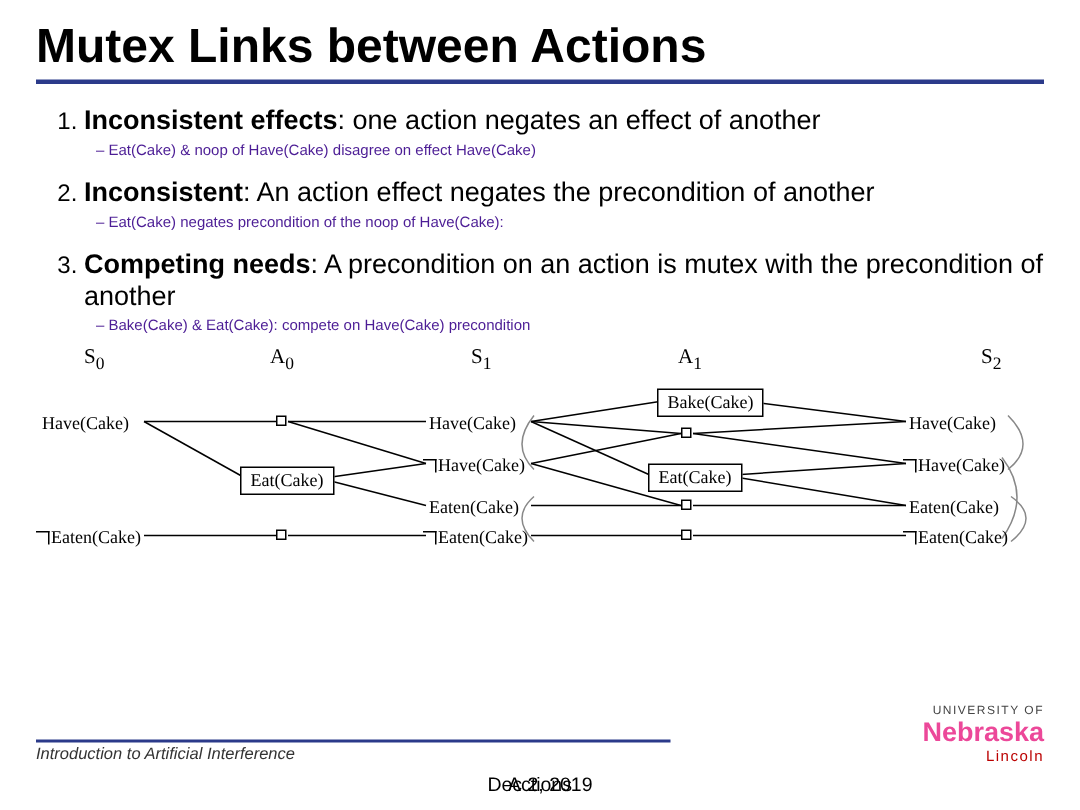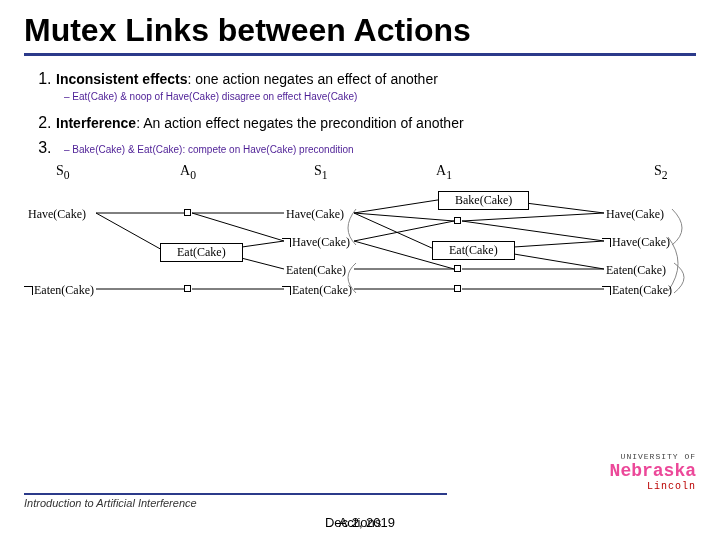--- a/index.html
+++ b/index.html
@@ -18,42 +18,42 @@
     font-weight: bold;
     margin-bottom: 4px;
   }
   .title-rule {
     height: 3px;
     background: #2b3a8a;
     margin-bottom: 14px;
   }
   ol.main { list-style: decimal; padding-left: 32px; }
   ol.main > li { margin-bottom: 8px; }
-  .pt-head { font-size: 14px; margin-top: 12px; }
+  .pt-head { font-size: 18px; margin-top: 12px; }
   .pt-head .lead { font-weight: bold; }
   .sub {
     font-size: 10px;
     color: #4c1d95;
     margin: 4px 0 6px 8px;
   }
   .sub::before { content: "–  "; }
 
   .graph {
     position: relative;
     width: 672px;
     height: 150px;
     margin: 6px auto 0 auto;
     font-family: "Times New Roman", serif;
     font-size: 12px;
   }
   .gl { position: absolute; white-space: nowrap; }
   .col-head { font-size: 14px; top: 0; }
   .boxed {
     border: 1px solid #000;
-    padding: 1px 16px;
+    padding: 1px 6px;
     background: #fff;
   }
   .neg::before {
     content: "";
     display: inline-block;
     width: 8px; height: 8px;
     border-right: 1px solid #000;
     border-top: 1px solid #000;
     margin-right: 1px;
     vertical-align: -1px;
@@ -68,22 +68,22 @@
 
   .footer {
     position: absolute;
     left: 24px; right: 24px; bottom: 10px;
   }
   .footer-rule { height: 2px; background: #2b3a8a; margin-bottom: 2px; width: 63%; }
   .course { font-style: italic; font-size: 11px; color: #333; margin-bottom: 6px; }
   .frow { display: flex; justify-content: center; font-size: 13px; align-items: center; }
   .frow .center { position:absolute; left:50%; transform:translateX(-50%); }
   .logo {
-    position: absolute; right: 24px; bottom: 48px;
-    font-family: Liberation Mono, monospace; text-align: right;
+    position: absolute; right: 24px; bottom: 30px;
+    font-family: Liberation Sans, sans-serif; text-align: right;
   }
   .logo .u { font-size: 8px; letter-spacing: 1px; color: #444; }
   .logo .n { font-size: 18px; font-weight: bold; color: #ec4899; }
   .logo .l { font-size: 10px; color: #b00; letter-spacing: 1px; }
 </style>
 </head>
 <body>
 
 <div class="slide">
   <div class="title">Mutex Links between Actions</div>
@@ -91,24 +91,28 @@
 
   <ol class="main">
     <li>
       <div class="pt-head">
         <span class="lead">Inconsistent effects</span><span>: one action negates an effect of another</span>
       </div>
       <div class="sub">Eat(Cake) &amp; noop of Have(Cake) disagree on effect Have(Cake)</div>
     </li>
     <li>
       <div class="pt-head">
-        <span class="lead">Interference</span><span>: An action effect negates the precondition of another</span>
+        <span class="lead">Inconsistent</span><span>: An action effect negates the precondition of another</span>
       </div>
+      <div class="sub">Eat(Cake) negates precondition of the noop of Have(Cake):</div>
     </li>
     <li>
+      <div class="pt-head">
+        <span class="lead">Competing needs</span><span>: A precondition on an action is mutex with the precondition of another</span>
+      </div>
       <div class="sub">Bake(Cake) &amp; Eat(Cake): compete on Have(Cake) precondition</div>
     </li>
   </ol>
 
   <div class="graph">
     <svg class="lines">
       <g stroke="#000" stroke-width="1" fill="none">
         <line x1="72" y1="50" x2="160" y2="50"></line>
         <line x1="72" y1="50" x2="140" y2="88"></line>
         <line x1="72" y1="126" x2="160" y2="126"></line>
@@ -137,21 +141,21 @@
         <path d="M 644 74 Q 664 100 644 128"></path>
         <path d="M 650 100 Q 670 114 650 130"></path>
         <path d="M 332 46 Q 316 66 332 82"></path>
         <path d="M 332 100 Q 316 114 332 130"></path>
       </g>
     </svg>
 
     <span class="gl col-head" style="left:32px"><span>S</span><sub>0</sub></span>
     <span class="gl col-head" style="left:156px"><span>A</span><sub>0</sub></span>
     <span class="gl col-head" style="left:290px"><span>S</span><sub>1</sub></span>
-    <span class="gl col-head" style="left:412px"><span>A</span><sub>1</sub></span>
+    <span class="gl col-head" style="left:428px"><span>A</span><sub>1</sub></span>
     <span class="gl col-head" style="left:630px"><span>S</span><sub>2</sub></span>
 
     <span class="gl" style="left:4px; top:44px">Have(Cake)</span>
     <span class="gl neg" style="left:0px; top:120px">Eaten(Cake)</span>
 
     <span class="sq" style="left:160px; top:46px"></span>
     <span class="gl boxed" style="left:136px; top:80px">Eat(Cake)</span>
     <span class="sq" style="left:160px; top:122px"></span>
 
     <span class="gl" style="left:262px; top:44px">Have(Cake)</span>

